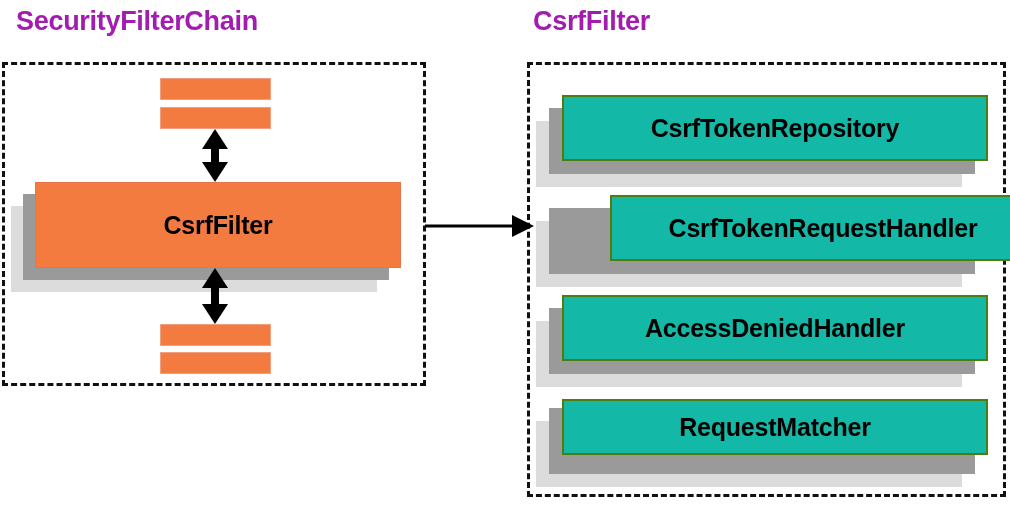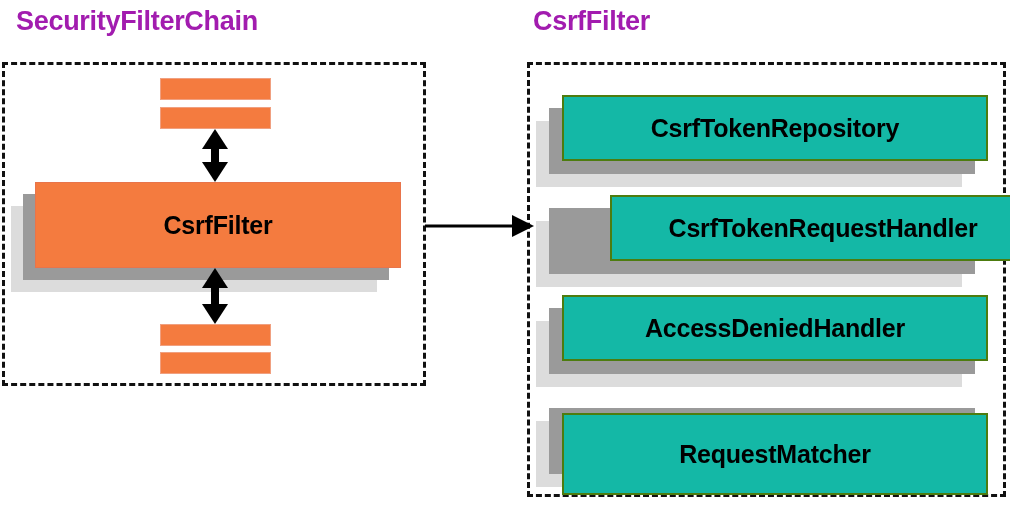--- a/index.html
+++ b/index.html
@@ -133,21 +133,21 @@
       <div class="block blue" style="left: 536px; top: 295px; width: 452px; height: 92px;">
         <div class="shadow-far" style="left: 0px; top: 26px; width: 426px; height: 66px;"></div>
         <div class="shadow-near" style="left: 13px; top: 13px; width: 426px; height: 66px;"></div>
         <div class="face" style="left: 26px; top: 0px; width: 426px; height: 66px;">
           <span class="label">AccessDeniedHandler</span>
         </div>
       </div>
       <div class="block blue" style="left: 536px; top: 395px; width: 452px; height: 92px;">
         <div class="shadow-far" style="left: 0px; top: 26px; width: 426px; height: 66px;"></div>
         <div class="shadow-near" style="left: 13px; top: 13px; width: 426px; height: 66px;"></div>
-        <div class="face" style="left: 26px; top: 18px; width: 426px; height: 82px;">
+        <div class="face" style="left: 26px; top: 4px; width: 426px; height: 56px;">
           <span class="label">RequestMatcher</span>
         </div>
       </div>
     </div>
 
   <svg class="arrow-svg" id="arrow-layer" viewBox="0 0 1010 505" xmlns="http://www.w3.org/2000/svg">
       <rect x="211" y="147" width="8" height="17" fill="#000"></rect>
       <polygon points="215,129 202,149 228,149" fill="#000"></polygon>
       <polygon points="215,182 202,162 228,162" fill="#000"></polygon>
       <rect x="211" y="286" width="8" height="20" fill="#000"></rect>

